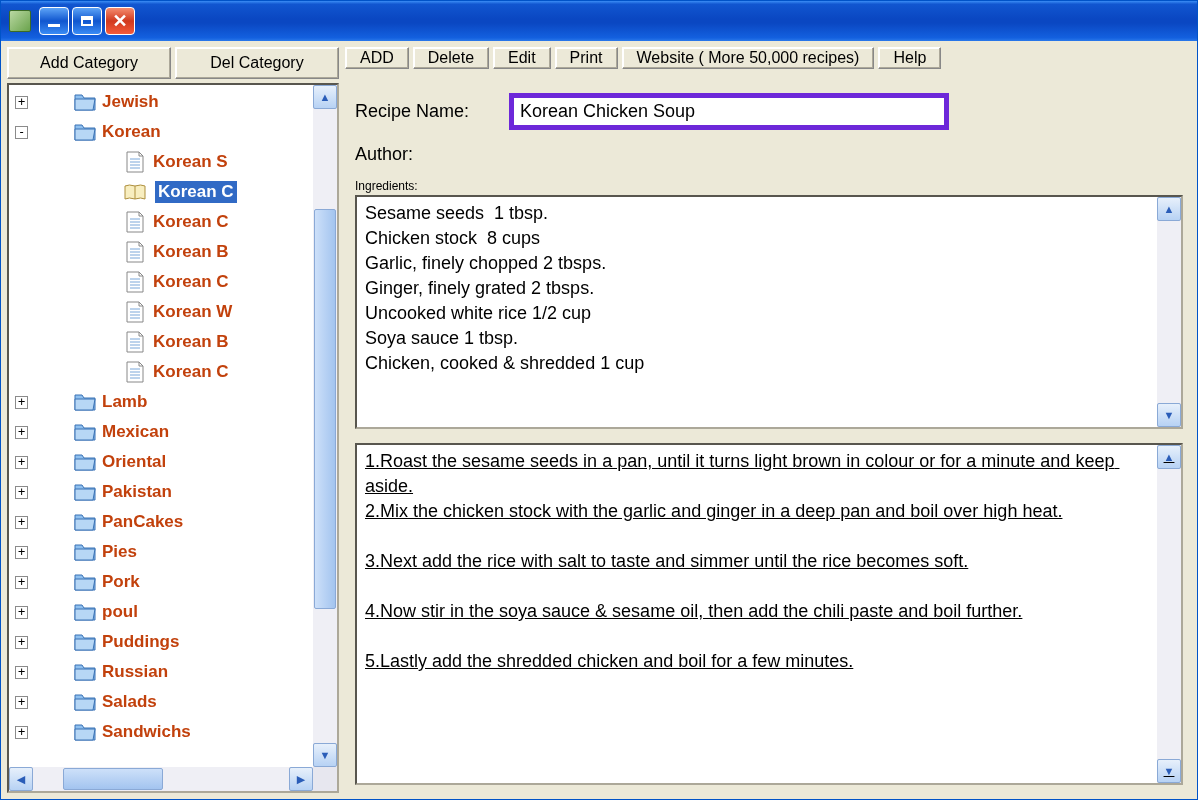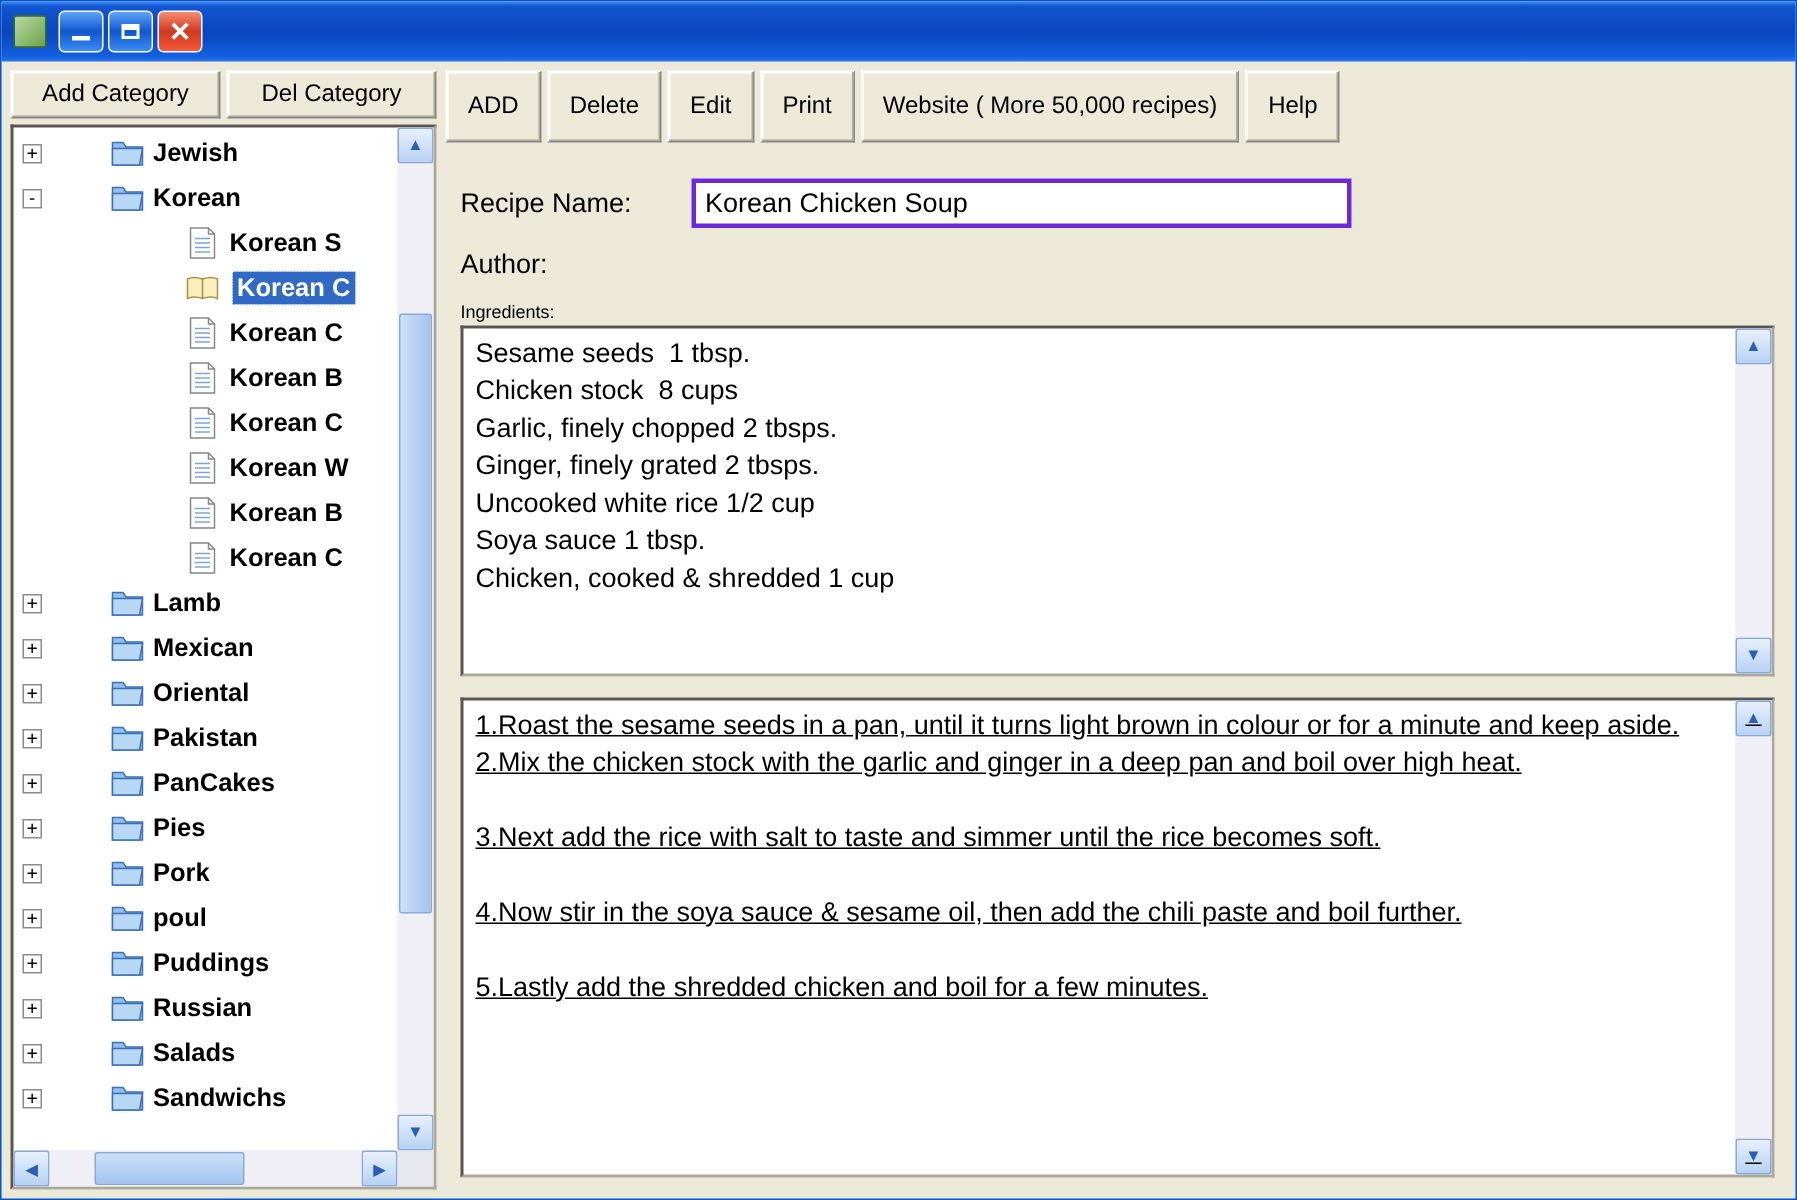--- a/index.html
+++ b/index.html
@@ -58,40 +58,40 @@
 .tb-min span { display:block; width:12px; height:0; border-bottom:3px solid #fff; margin-top:8px; }
 .tb-max span { display:block; width:12px; height:10px; border:2px solid #fff; border-top-width:4px; }
 
 .body-area {
   flex: 1;
   display: flex;
   padding: 6px;
   gap: 6px;
 }
 .left-panel {
-  width: 284px;
+  width: 332px;
   display: flex;
   flex-direction: column;
 }
 .right-panel {
   flex: 1;
   display: flex;
   flex-direction: column;
 }
 .btn-row {
   display: flex;
   gap: 4px;
   margin-bottom: 4px;
 }
 .btn {
   background: #ece9d8;
   border: 1px solid #888;
   border-top-color:#fff; border-left-color:#fff;
   box-shadow: inset -1px -1px 0 #aca899, inset 1px 1px 0 #fff;
-  padding: 14px 14px;
+  padding: 1px 14px;
   font-size: 16px;
   cursor: pointer;
   white-space: nowrap;
 }
 .left-panel .btn { flex:1; padding:6px 8px;}
 .tree-container {
   flex: 1;
   background: #fff;
   border: 2px inset #aca899;
   position: relative;
@@ -132,21 +132,21 @@
 }
 .folder-icon svg { width:22px; height:18px; }
 .doc-icon {
   width: 20px; height: 22px;
   display:inline-block;
   margin: 0 8px 0 110px;
 }
 .doc-icon svg { width:20px; height:22px; }
 .open-book-icon { margin: 0 8px 0 108px; width:24px; height:20px; display:inline-block;}
 .open-book-icon svg{width:24px;height:20px;}
-.tree-label { color:#000000; }
+.tree-label { color:#c2410c; }
 .tree-label.selected {
   background: #316ac5;
   color: #fff;
   padding: 1px 3px;
   outline: 1px dotted #fff;
 }
 .vscroll {
   position:absolute; top:0; right:0; bottom:24px; width:24px;
   background:#e7e7ef;
   display:flex; flex-direction:column;
@@ -183,21 +183,21 @@
   padding: 20px 8px 8px 10px;
   display:flex;
   flex-direction:column;
   gap: 14px;
   font-size: 18px;
 }
 .form-row { display:flex; align-items:center; gap: 14px; }
 .form-label { width: 140px; }
 .text-input {
   background:#fff;
-  border: 3px solid #6d28d9;
+  border: 5px solid #6d28d9;
   padding: 3px 6px;
   font-size: 18px;
   width: 440px;
 }
 .textarea-wrap {
   background:#fff;
   border: 2px inset #aca899;
   position:relative;
   display:flex;
 }

